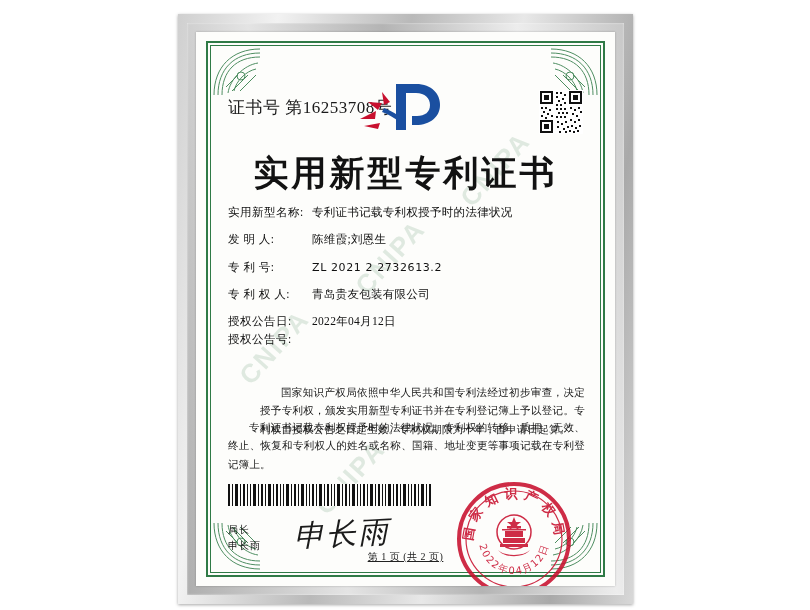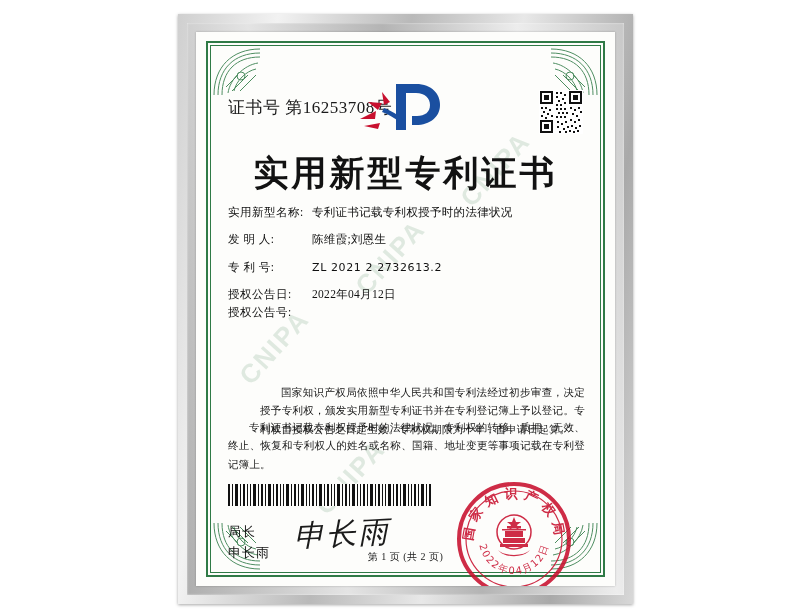--- a/index.html
+++ b/index.html
@@ -202,21 +202,21 @@
     top: 452px;
     width: 205px;
     height: 22px;
   }
 
   
   .sig-label {
     position: absolute;
     left: 32px;
     top: 490px;
-    font-size: 13px;
+    font-size: 10px;
     color: #111;
     line-height: 1.6;
     letter-spacing: 1px;
   }
   .sig-script {
     position: absolute;
     left: 98px;
     top: 482px;
     font-size: 30px;
     color: #1b1b1b;
@@ -237,20 +237,21 @@
 
   .page-foot {
     position: absolute;
     left: 0;
     right: 0;
     bottom: 22px;
     text-align: center;
     font-size: 10px;
     color: #222;
     letter-spacing: 0.5px;
+    text-decoration: underline;
   }
 </style>
 </head>
 <body>
 
 <div class="page">
 
   <div class="frame-outer">
     <div class="frame-bevel"></div>
     <div class="frame-inner-line"></div>
@@ -398,20 +399,24 @@
         <div class="val">专利证书记载专利权授予时的法律状况</div>
       </div>
       <div class="row">
         <div class="lbl">发 明 人:</div>
         <div class="val">陈维霞;刘恩生</div>
       </div>
       <div class="row">
         <div class="lbl">专 利 号:</div>
         <div class="val val-mono">ZL 2021 2 2732613.2</div>
       </div>
+      <div class="row">
+        <div class="lbl">专 利 权 人:</div>
+        <div class="val">青岛贵友包装有限公司</div>
+      </div>
       <div class="row-two">
         <div class="cellA">
           <div class="lbl">授权公告日:</div>
           <div class="val">2022年04月12日</div>
         </div>
         <div class="cellB">
           <div class="lbl">授权公告号:</div>
         </div>
       </div>
     </div>

